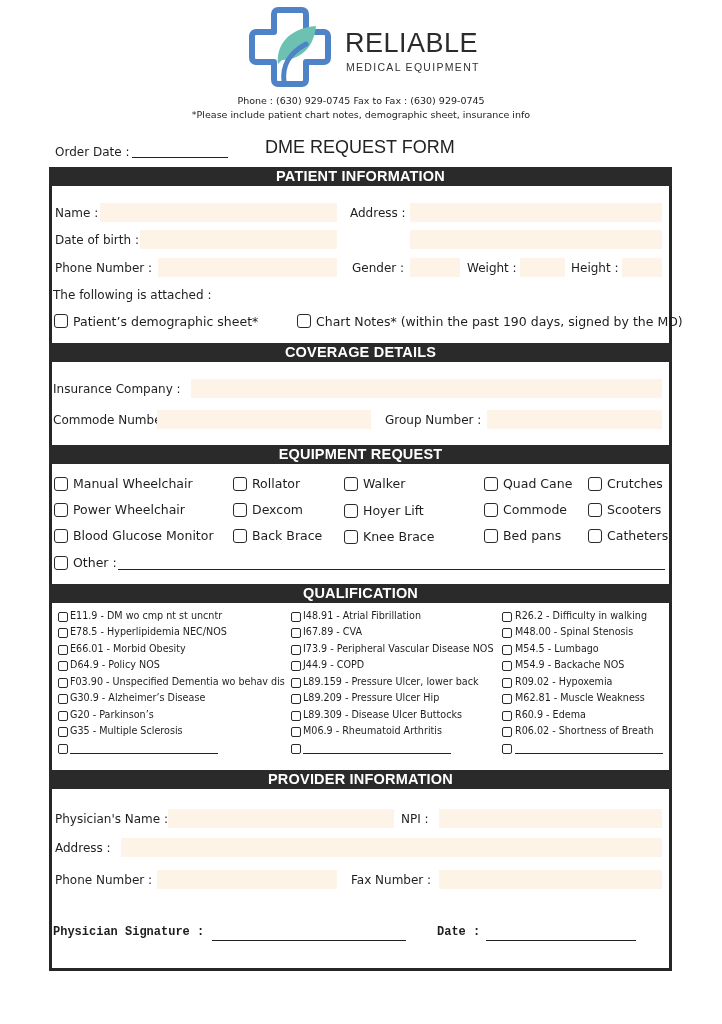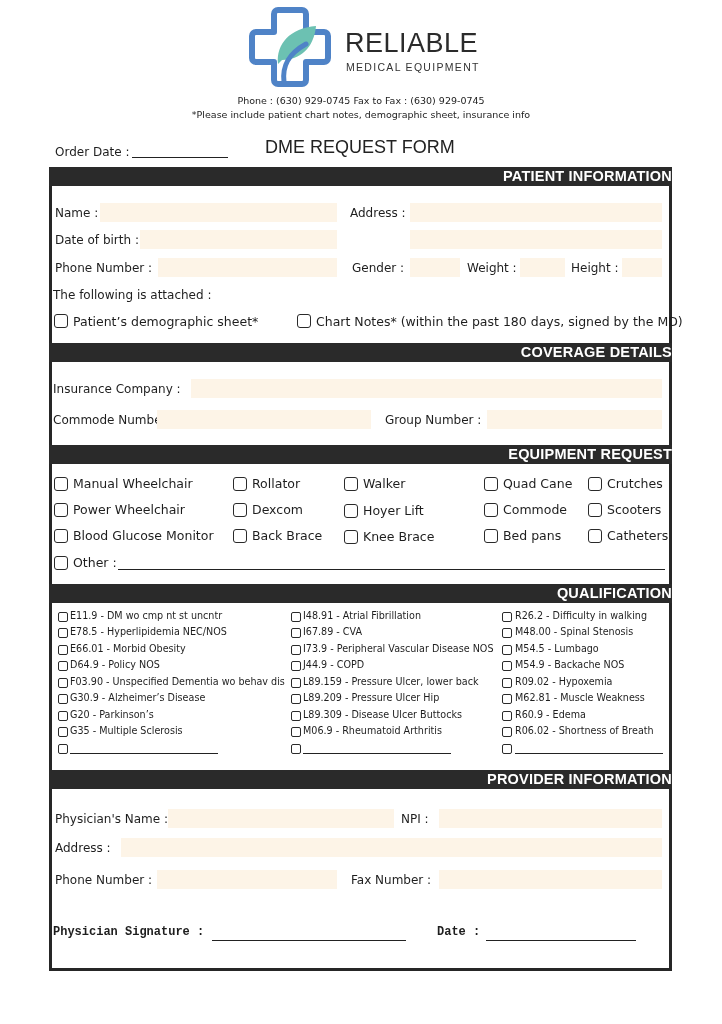--- a/index.html
+++ b/index.html
@@ -12,21 +12,21 @@
   .brand-sub { position:absolute; left:346px; top:61px; font-size:10.5px; letter-spacing:1.3px;
                color:#333; font-family:"Liberation Sans", sans-serif; }
   .contact { position:absolute; left:0; width:722px; text-align:center; font-size:9.5px; color:#222; }
   .order-date-label { position:absolute; left:55px; top:145px; font-size:12px; }
   .order-date-line { position:absolute; left:132px; top:157px; width:96px; border-bottom:1px solid #222; }
   .form-title { position:absolute; left:265px; top:137px; font-size:18px; color:#222;
                 font-family:"Liberation Sans", sans-serif; }
   .frame { position:absolute; left:49px; top:167px; width:617px; height:801px;
            border:3px solid #262626; border-top:none; }
   .bar { position:absolute; left:49px; width:623px; height:19px; background:#2a2a2a; color:#fff;
-         text-align:right; font-weight:bold; font-size:14.5px; line-height:19px;
+         text-align:center; font-weight:bold; font-size:14.5px; line-height:19px;
          font-family:"Liberation Sans", sans-serif; letter-spacing:0.2px; }
   .label { position:absolute; font-size:12px; color:#1e1e1e; white-space:nowrap; }
   .field { position:absolute; height:19px; background:#fdf4e7; border:none; }
   .cb { position:absolute; width:14px; height:14px; border:1.6px solid #2a2a2a; border-radius:3px;
         background:#fff; box-sizing:border-box; }
   .cb-sm { position:absolute; width:10px; height:10px; border:1.3px solid #2a2a2a; border-radius:2px;
            background:#fff; box-sizing:border-box; }
   .eq-label { position:absolute; font-size:12.5px; white-space:nowrap; }
   .q-label { position:absolute; font-size:9.6px; white-space:nowrap; }
   .uline { position:absolute; border-bottom:1px solid #222; }
@@ -71,21 +71,21 @@
 <div class="field" style="left:410px;top:258px;width:50px"></div>
 <div class="label" style="left:467px;top:261px">Weight :</div>
 <div class="field" style="left:520px;top:258px;width:45px"></div>
 <div class="label" style="left:571px;top:261px">Height :</div>
 <div class="field" style="left:622px;top:258px;width:40px"></div>
 
 <div class="label" style="left:53px;top:288px">The following is attached :</div>
 <div class="cb" style="left:54px;top:314px"></div>
 <div class="label" style="left:73px;top:314px;font-size:12.5px">Patient’s demographic sheet*</div>
 <div class="cb" style="left:297px;top:314px"></div>
-<div class="label" style="left:316px;top:314px;font-size:12.5px">Chart Notes* (within the past 180 days, signed by the MD)</div>
+<div class="label" style="left:316px;top:314px;font-size:12.5px">Chart Notes* (within the past 190 days, signed by the MD)</div>
 
 <div class="bar" style="top:343px">COVERAGE DETAILS</div>
 <div class="label" style="left:53px;top:382px">Insurance Company :</div>
 <div class="field" style="left:191px;top:379px;width:471px"></div>
 <div class="label" style="left:53px;top:413px">Commode Number :</div>
 <div class="field" style="left:157px;top:410px;width:214px"></div>
 <div class="label" style="left:385px;top:413px">Group Number :</div>
 <div class="field" style="left:487px;top:410px;width:175px"></div>
 
 <div class="bar" style="top:445px">EQUIPMENT REQUEST</div>

